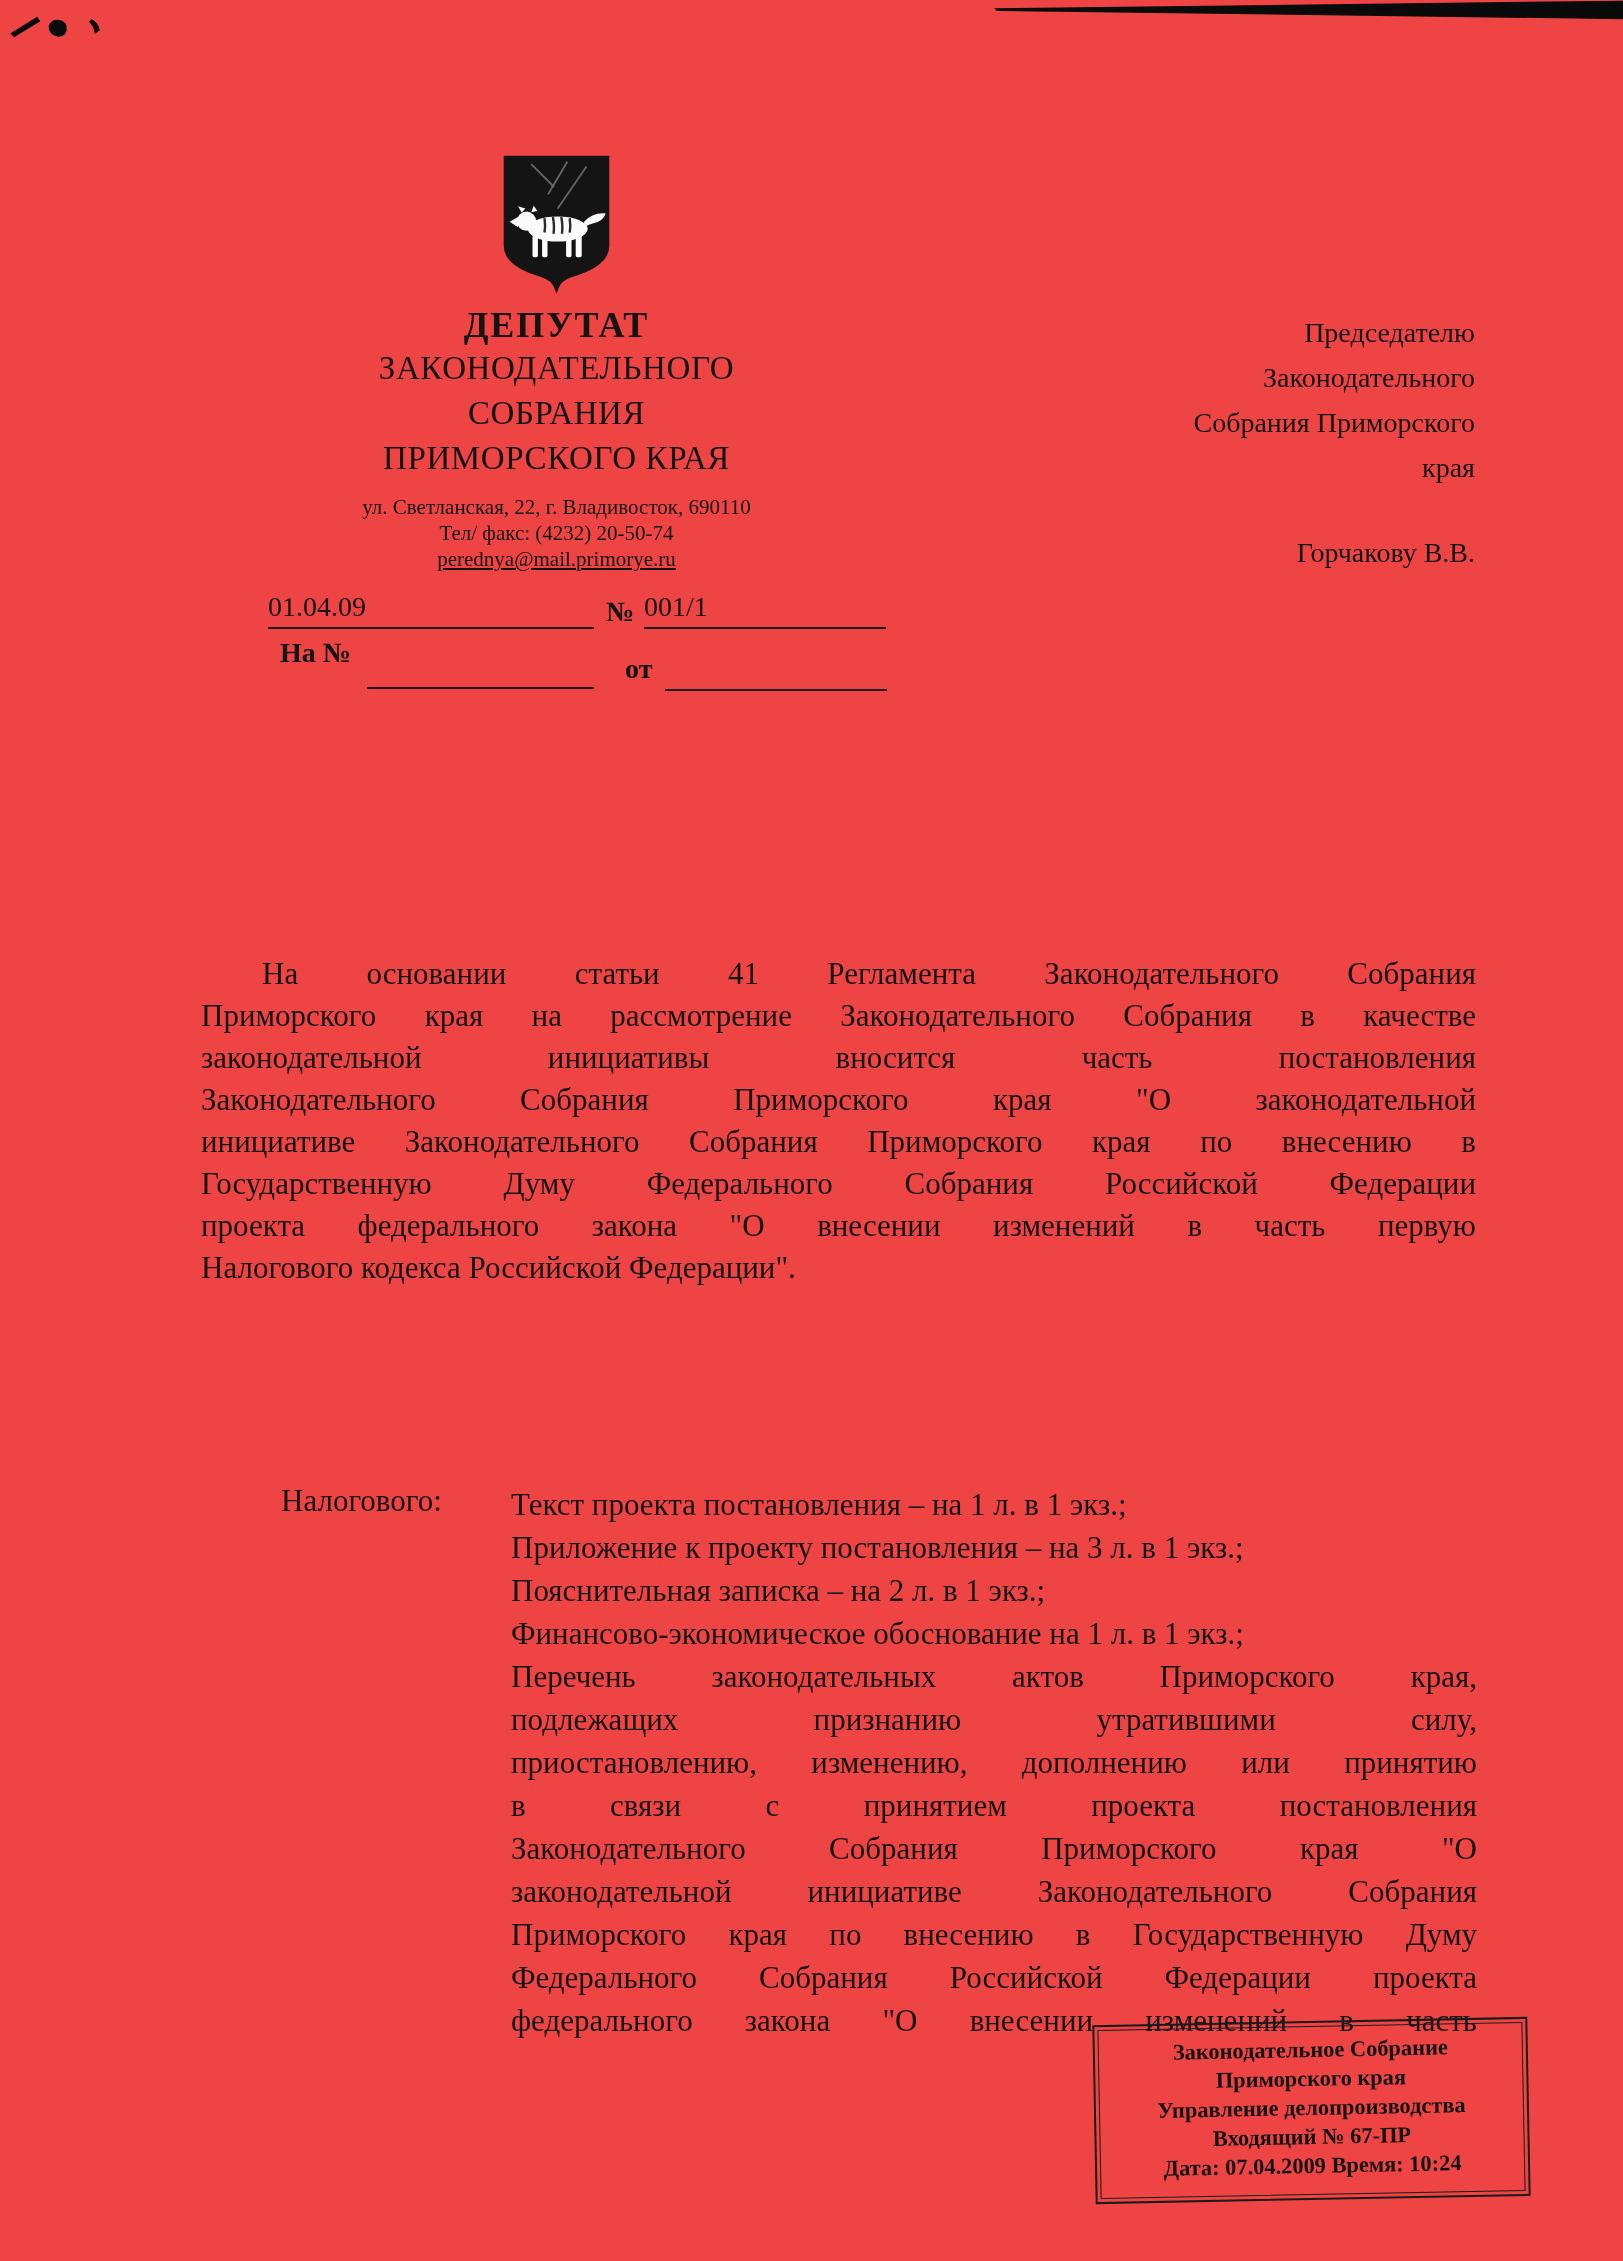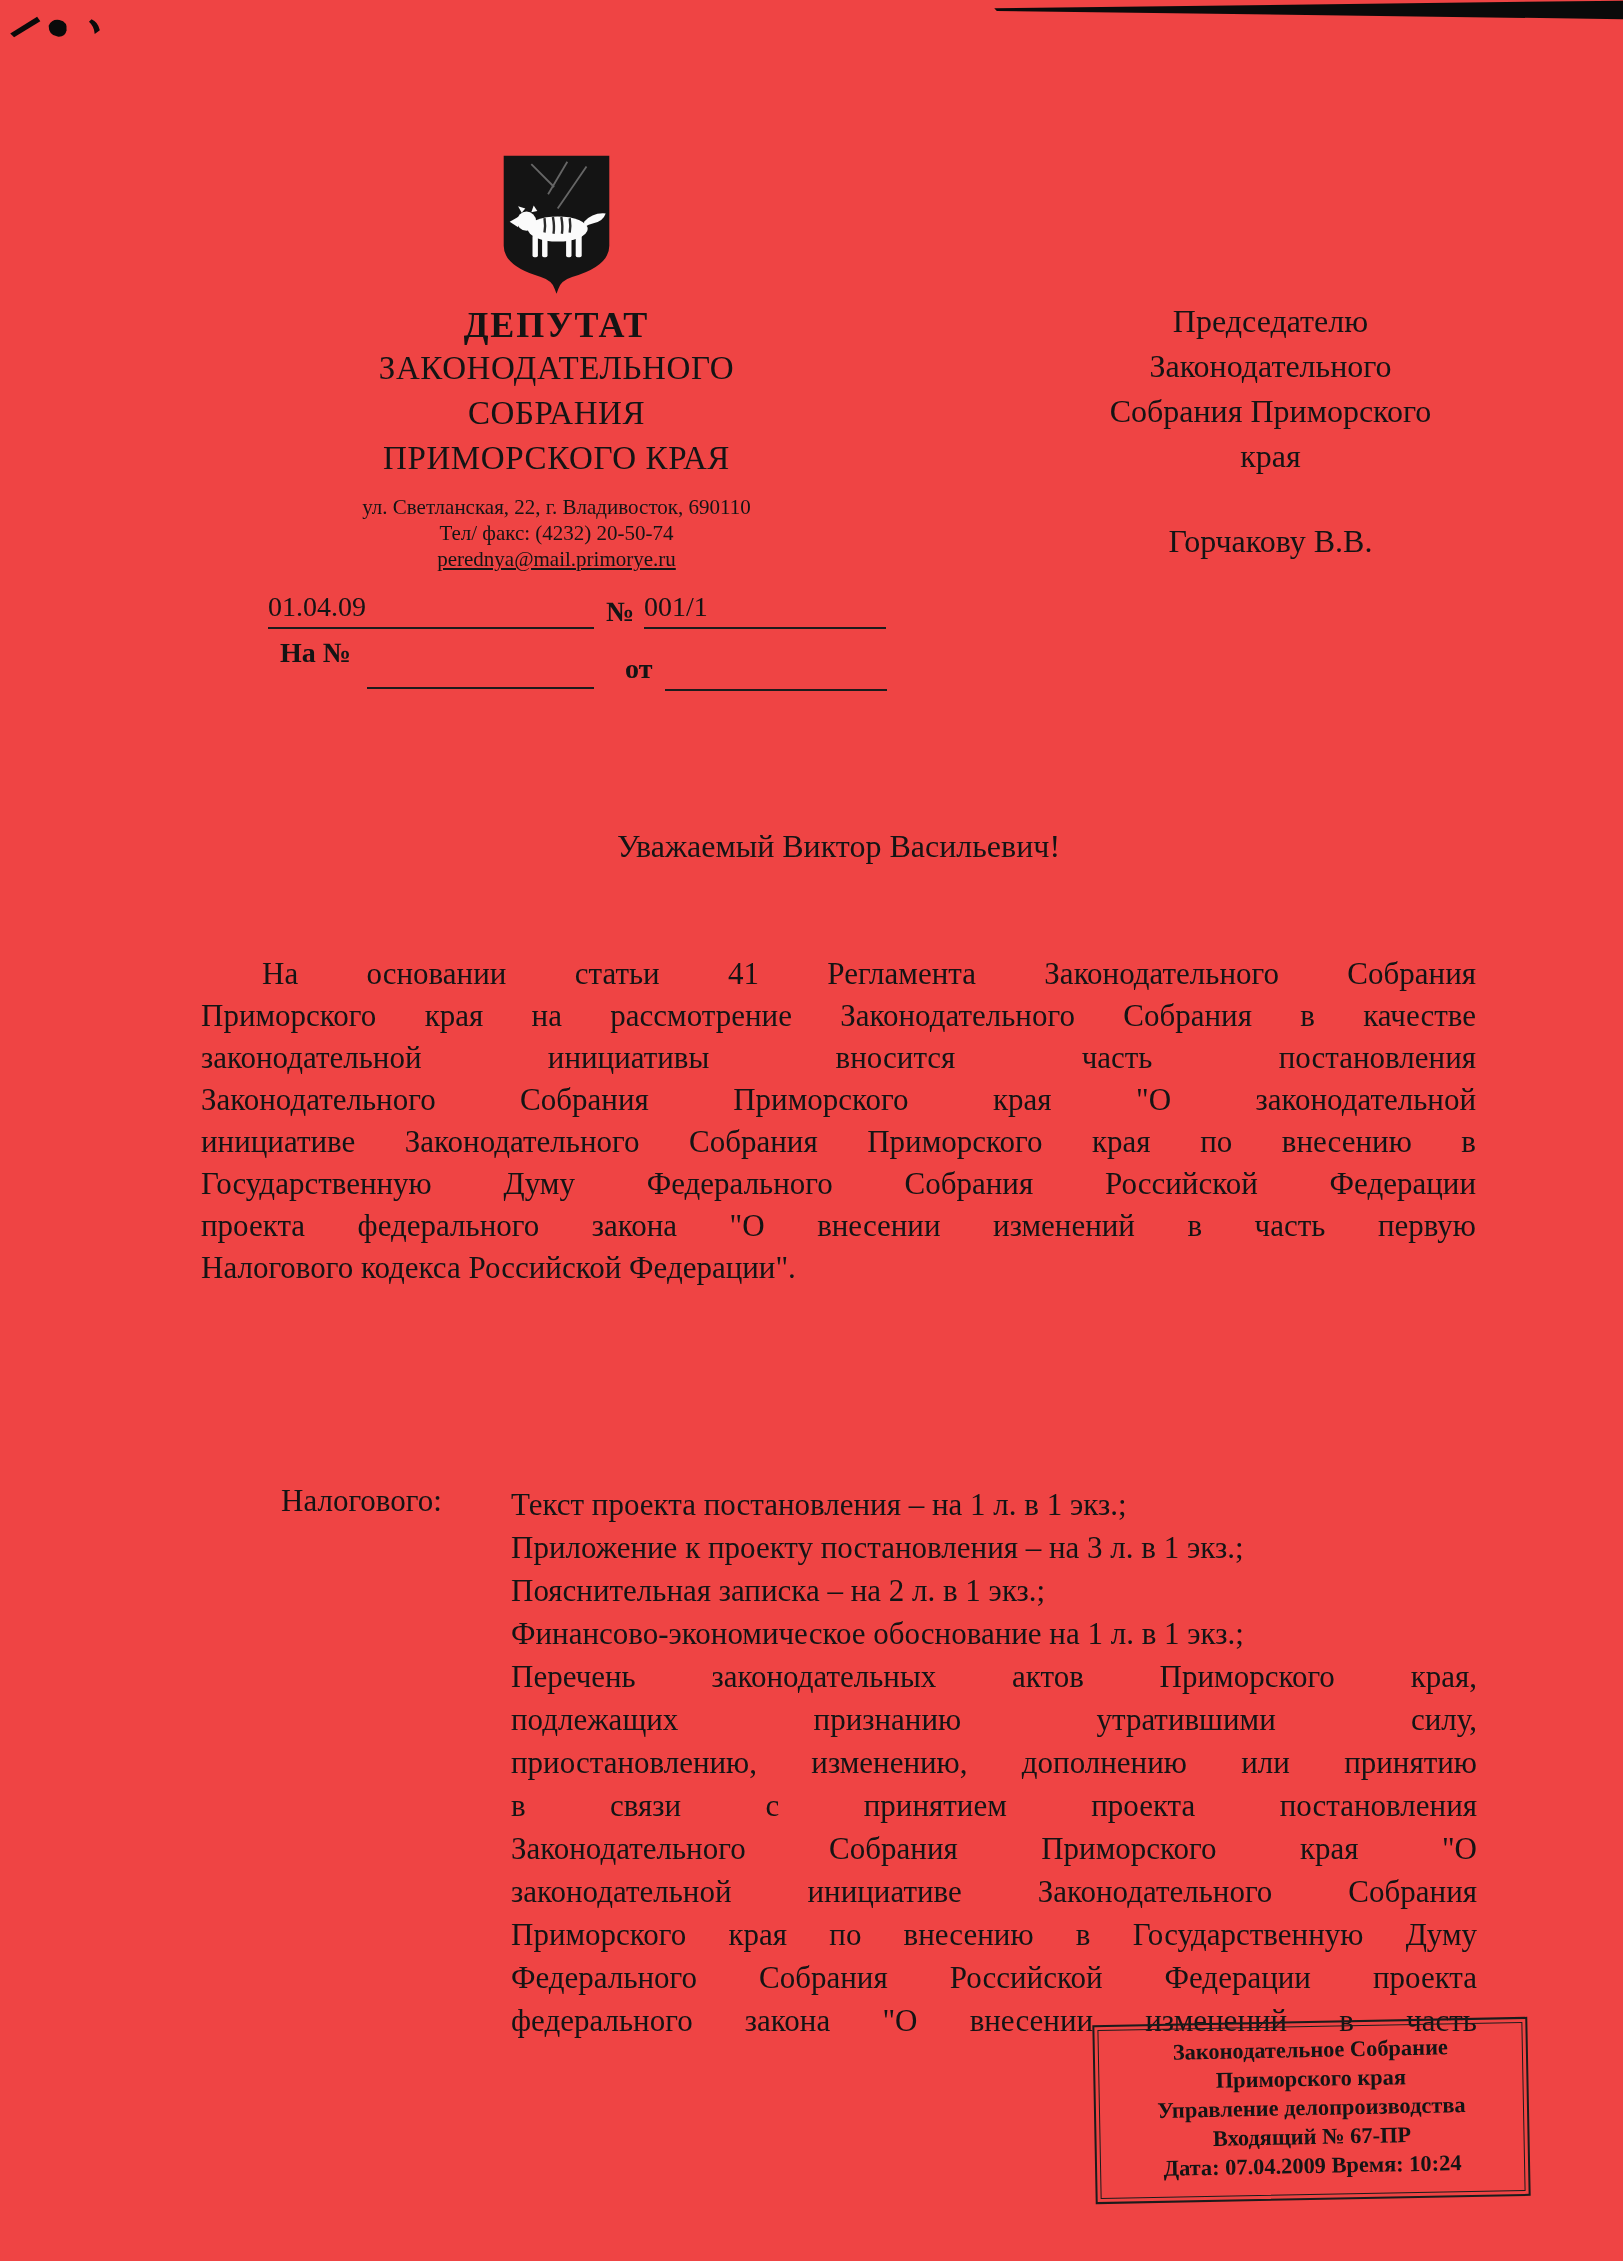--- a/index.html
+++ b/index.html
@@ -18,21 +18,21 @@
 
   
   .letterhead{left:304px;top:151px;width:505px;text-align:center;}
   .emblem{display:block;margin:0 auto;}
   .lh-deputy{font-size:36px;font-weight:bold;letter-spacing:1.9px;margin-top:9px;line-height:42px;}
   .lh-line{font-size:33px;letter-spacing:0.6px;line-height:45px;}
   .lh-contacts{margin-top:12.8px;font-size:21px;line-height:26px;}
   .lh-email{text-decoration:underline;}
 
   
-  .addressee{left:1066px;top:299px;width:409px;font-size:32px;line-height:45px;text-align:center;}
+  .addressee{left:1066px;top:310px;width:409px;font-size:28px;line-height:45px;text-align:right;}
   .addressee-name{margin-top:40px;}
 
   
   .ref-field{border-bottom:2.6px solid #1c1c1c;text-align:left;font-size:28px;}
   .ref-label{font-size:28px;font-weight:bold;}
   .f-date{left:268px;top:591px;width:326px;height:36px;}
   .l-num{left:606px;top:596px;}
   .f-num{left:644px;top:591px;width:242px;height:36px;}
   .l-reply{left:280px;top:637px;text-align:right;}
   .f-reply{left:367px;top:651px;width:227px;height:36px;}
@@ -132,21 +132,20 @@
   </div>
 
   <div class="abs ref-field f-date">01.04.09</div>
   <div class="abs ref-label l-num">№</div>
   <div class="abs ref-field f-num">001/1</div>
   <div class="abs ref-label l-reply">На №</div>
   <div class="abs ref-field f-reply"></div>
   <div class="abs ref-label l-from">от</div>
   <div class="abs ref-field f-from"></div>
 
-  <div class="abs salutation">Уважаемый Виктор Васильевич!</div>
 
   <div class="abs body-block">
     <div class="jline jline-first">На  основании  статьи  41  Регламента  Законодательного  Собрания</div>
     <div class="jline">Приморского края на рассмотрение Законодательного Собрания в качестве</div>
     <div class="jline">законодательной инициативы вносится часть постановления</div>
     <div class="jline">Законодательного Собрания Приморского края "О законодательной</div>
     <div class="jline">инициативе Законодательного Собрания Приморского края по внесению в</div>
     <div class="jline">Государственную Думу Федерального Собрания Российской Федерации</div>
     <div class="jline">проекта федерального закона "О внесении изменений в часть первую</div>
     <div class="jline-last">Налогового кодекса Российской Федерации".</div>

